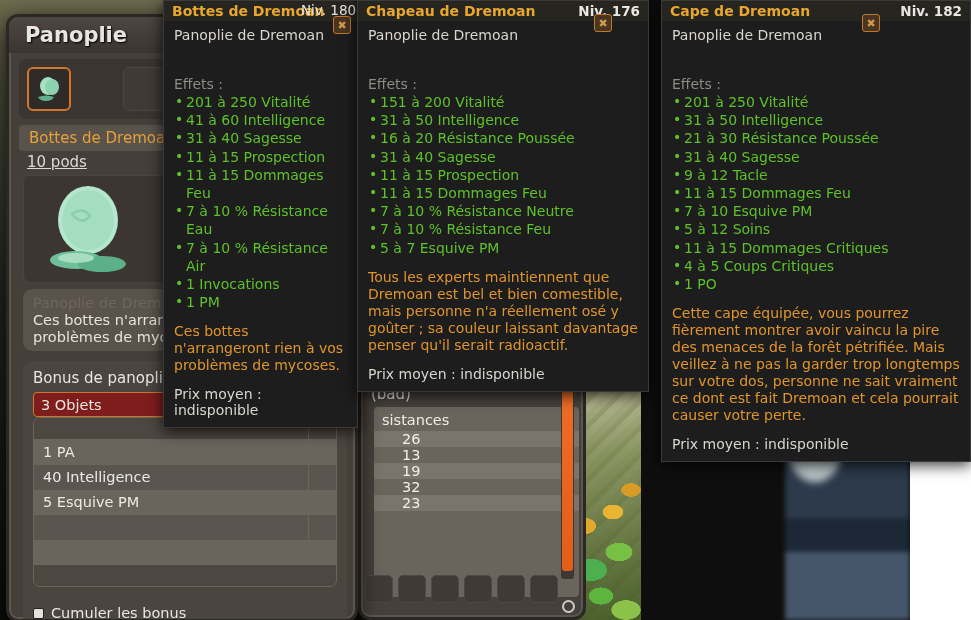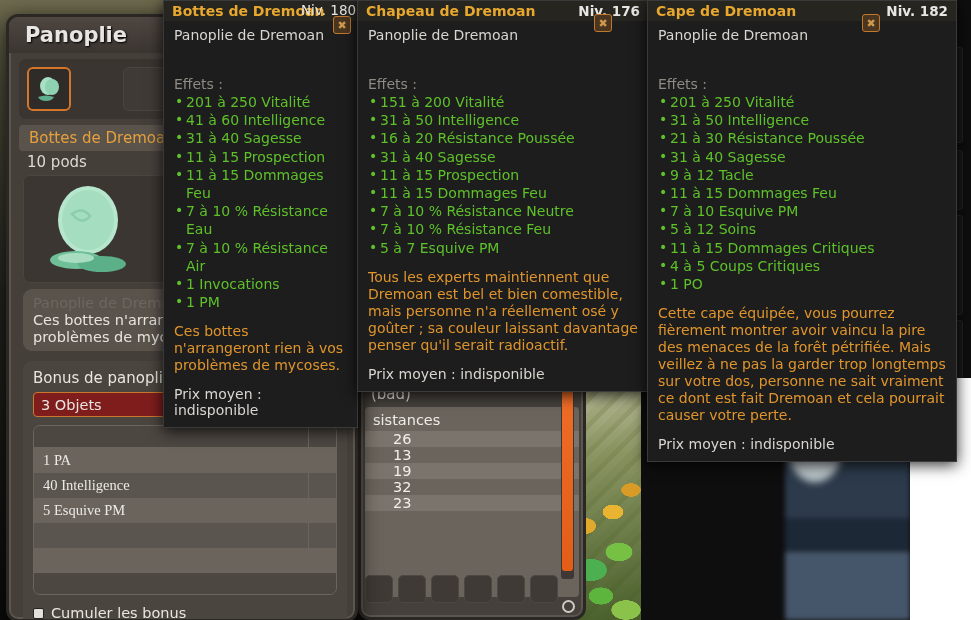--- a/index.html
+++ b/index.html
@@ -93,21 +93,21 @@
     position:absolute; top:8px; width:44px; height:44px;
     background:#3f3a36; border:1px solid #4a4540; border-radius:6px;
   }
   .sub-head{
     position:absolute; left:10px; top:108px; right:10px; height:26px;
     background:#5a534c; border-radius:4px;
     display:flex; align-items:center; justify-content:space-between;
     padding:0 10px; color:#e6a13c; font-size:15px;
   }
   .sub-head .lvl{ color:#9a938c; }
-  .pods{ position:absolute; left:18px; top:136px; color:#ddd9d4; font-size:15px; }
+  .pods{ position:absolute; left:18px; top:136px; color:#ddd9d4; font-size:15px;text-decoration:underline; }
   .big-item{
     position:absolute; left:14px; top:158px; width:324px; height:108px;
     background:#3b3632; border:1px solid #4b4540; border-radius:7px;
   }
   .desc-box{
     position:absolute; left:14px; top:272px; width:324px; height:62px;
     background:#5a534c; border-radius:9px; padding:6px 10px;
     color:#e7e3de; font-size:14.5px; line-height:17px;
   }
   .desc-box .ghost-line{ color:#6d6660; }
@@ -123,24 +123,23 @@
     color:#e9e5e0; font-size:14.5px;
   }
   .select-arrow{
     position:absolute; right:2px; top:2px; width:20px; height:19px;
     background:linear-gradient(180deg,#f0a03a,#d4761f);
     border:1px solid #8c4d12; border-radius:3px;
     display:flex; align-items:center; justify-content:center;
     color:#4a2a08; font-size:9px;
   }
   .bonus-list{
-    position:relative; margin-top:8px; height:170px;
+    position:relative; height:170px;
     background:#4f4944; border:1px solid #6c655e; border-radius:7px;
     overflow:hidden;
-    font-family:Liberation Serif, serif;
   }
   .bl-head{ height:22px; background:#4d4742; border-bottom:1px solid #6c655e; }
   .bl-col{ position:absolute; right:0; top:0; width:28px; height:100%;
     border-left:1px solid #6c655e; }
   .bl-row{ height:25px; line-height:25px; padding-left:9px;
     color:#eceae6; font-size:14.5px; }
   .bl-row.alt{ background:#6b645d; }
   .bl-row.plain{ background:#5b554f; }
   .bl-foot{ position:absolute; left:0; bottom:0; width:100%; height:22px;
     background:#4d4742; border-top:1px solid #6c655e; }
@@ -151,21 +150,21 @@
   
   .win2{
     position:absolute; left:358px; top:8px; width:228px; height:612px;
     background:#45403b; border:3px solid #2b2724; border-radius:12px;
     box-shadow:0 0 0 2px #5d564e inset; overflow:hidden;
   }
   .w2-head{ position:absolute; left:6px; top:344px; right:6px; height:26px;
     background:#8b837b; color:#efece8; font-size:15px;
     display:flex; align-items:center; justify-content:flex-end; padding-right:9px; }
   .w2-bad{ position:absolute; left:10px; top:374px; color:#e6e2dd; font-size:15px; }
-  .w2-panel{ position:absolute; left:4px; top:396px; right:4px; height:190px;
+  .w2-panel{ position:absolute; left:13px; top:396px; right:4px; height:190px;
     background:#6b645d; border-radius:4px; }
   .w2-sub{ padding:5px 0 3px 8px; color:#efece8; font-size:14.5px; }
   .w2-val{ height:16px; line-height:16px; padding-left:28px; color:#f2efeb; font-size:14.5px; }
   .w2-val.alt{ background:#7b746c; }
   .w2-slots{ position:absolute; left:4px; bottom:14px; display:flex; gap:5px; }
   .w2-slot{ width:28px; height:28px; background:#3f3a36; border:1px solid #4d4844; border-radius:5px; }
   .w2-scroll{ position:absolute; right:9px; top:338px; width:13px; height:230px;
     background:#3d3834; border-radius:3px; }
   .w2-thumb{ position:absolute; left:1px; top:2px; width:11px; height:220px;
     background:linear-gradient(180deg,#f0702a,#e35d17); border-radius:3px; }
@@ -191,21 +190,21 @@
   .tt-close{
     position:absolute; width:18px; height:18px; border-radius:3px;
     background:#4a3520; border:1px solid #c0792c;
     display:flex; align-items:center; justify-content:center;
     color:#d09a4e; font-size:11px; line-height:1;
   }
 
   #tt1{ left:163px; top:0;   width:195px; }
   #tt1 .tt-bar{ width:195px; }
   #tt2{ left:357px; top:0;   width:292px; }
-  #tt3{ left:647px; top:0;   width:310px; }
+  #tt3{ left:661px; top:0;   width:310px; }
 </style>
 </head>
 <body>
 
 <div id="root">
 
   <div class="scene">
     <div class="scene-black-l"></div>
     <div class="scene-beam"></div>
     <div class="scene-strip"></div>

